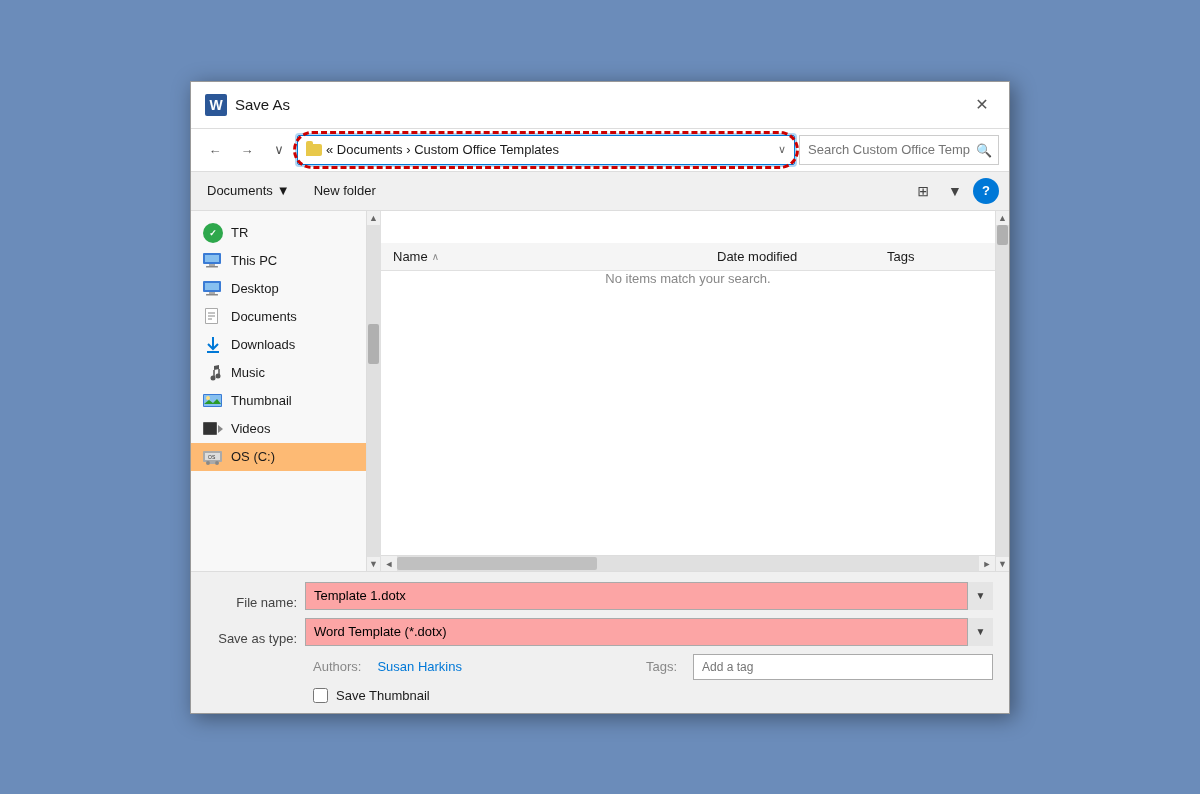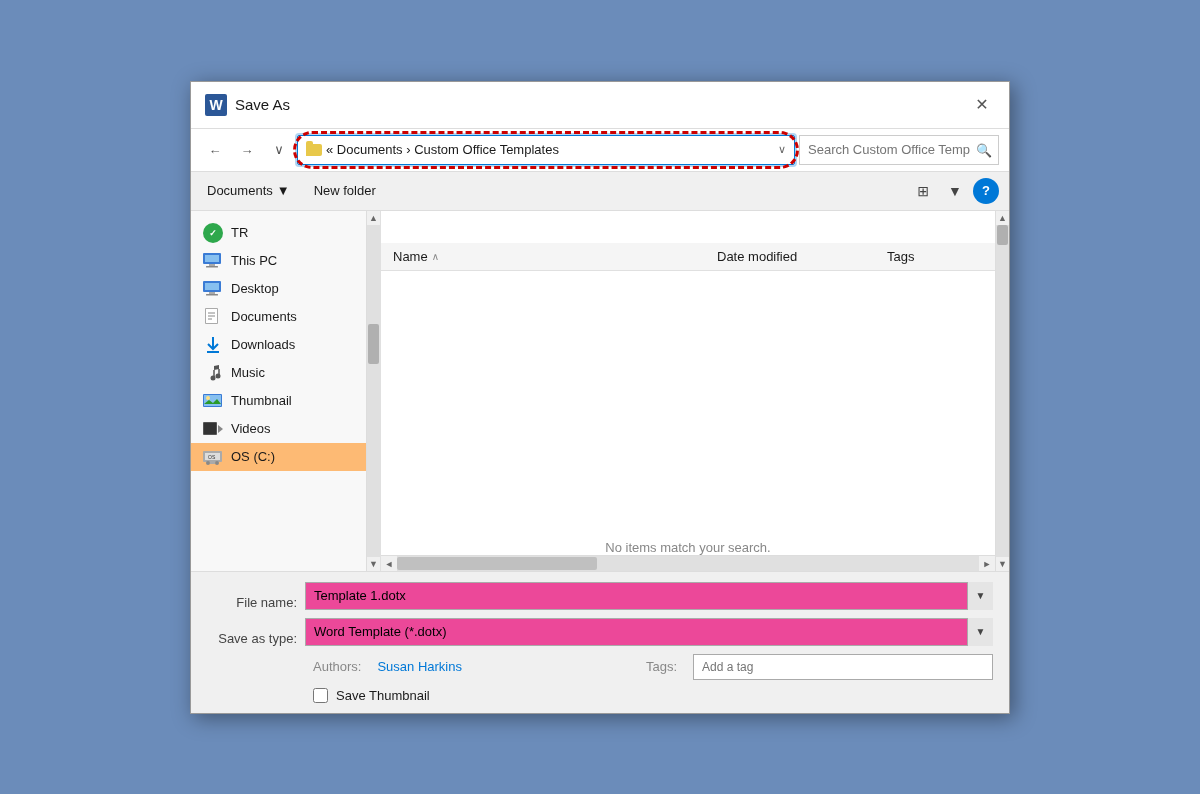--- a/index.html
+++ b/index.html
@@ -249,21 +249,21 @@
       align-items: center;
       gap: 4px;
     }
     .col-name { flex: 1; }
     .col-date { width: 170px; }
     .col-type { width: 120px; }
     .sort-arrow { font-size: 10px; color: #888; }
     .file-list-content {
       flex: 1;
       display: flex;
-      align-items: flex-end;
+      align-items: flex-start;
       justify-content: center;
       color: #888;
       font-size: 13px;
       min-height: 240px;
     }
     .v-scrollbar {
       width: 14px;
       background: #f0f0f0;
       border-left: 1px solid #ddd;
       display: flex;
@@ -349,21 +349,21 @@
     .form-input-wrapper {
       flex: 1;
       display: flex;
       align-items: center;
       position: relative;
     }
     .form-input {
       width: 100%;
       height: 28px;
       border: 1px solid #aaa;
-      background: #ec4899;
+      background: #fca5a5;
       padding: 0 28px 0 8px;
       font-size: 13px;
       outline: none;
     }
     .dropdown-arrow {
       position: absolute;
       right: 0;
       top: 0;
       bottom: 0;
       width: 26px;

